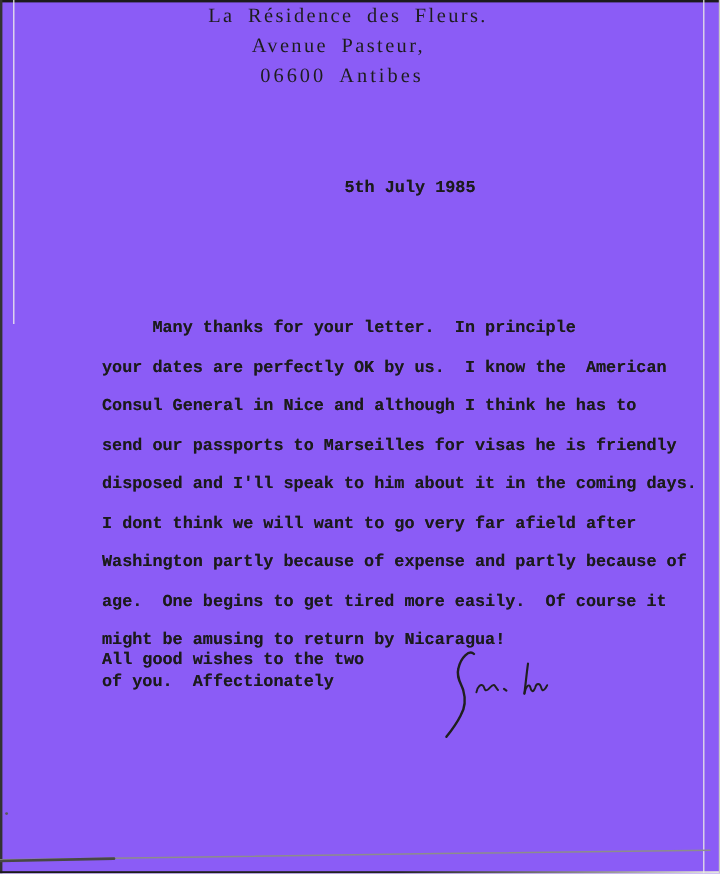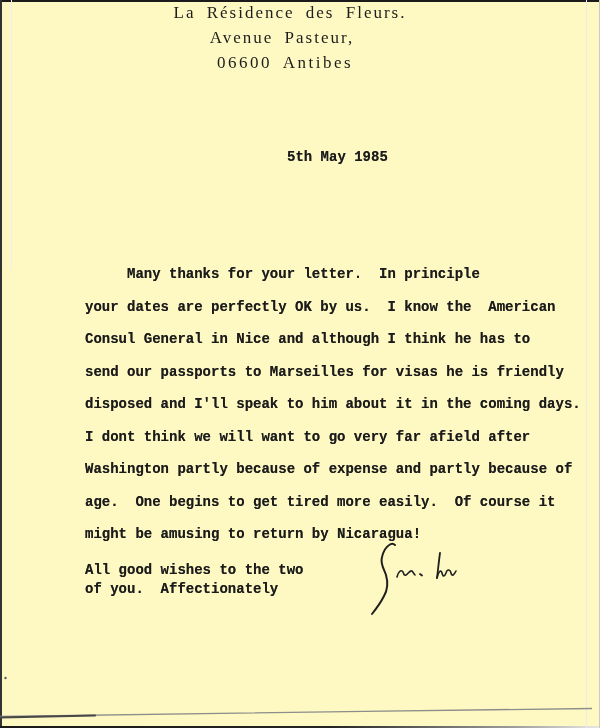--- a/index.html
+++ b/index.html
@@ -1,21 +1,21 @@
 <!DOCTYPE html>
 <html><head>
 <meta charset="utf-8">
 <style>
   html, body { margin: 0; padding: 0; background: #ffffff; }
 
   .scan {
     position: relative;
     width: 600px;
     height: 728px;
-    background: #fef9c3;
+    background: #8b5cf6;
     overflow: hidden;
     font-family: "Liberation Mono", "DejaVu Sans Mono", monospace;
   }
 
   
   .frame-top    { position:absolute; top:0; left:0; width:600px; height:2px; background:#1b1b1b; }
   .frame-left   { position:absolute; top:0; left:0; width:2px; height:728px; background:#333331; }
   .frame-bottom { position:absolute; top:726px; left:0; width:600px; height:2px;
                   background:linear-gradient(to right,#1a1a1a 0%,#242424 55%,#9a9a98 85%,#e7e7e4 100%); }
   .edge-right   { position:absolute; top:0; left:599px; width:1px; height:728px; background:#c9c9c6; }
@@ -43,21 +43,21 @@
   .tw {
     font-size: 14px;
     font-weight: 700;
     color: #1b1b1b;
     white-space: pre;
     text-shadow: 0 0 0.5px rgba(25,25,25,0.65);
   }
   .date       { position:absolute; left:287px; top:149px; line-height:17px; }
   .salutation { position:absolute; left:85px;  top:227px; line-height:32.5px; }
   .paragraph  { position:absolute; left:85px;  top:258px; line-height:32.5px; }
-  .closing    { position:absolute; left:85px;  top:561px; line-height:19px; }
+  .closing    { position:absolute; left:85px;  top:541px; line-height:19px; }
 
   .artifact-layer { position:absolute; top:0; left:0; width:600px; height:728px; pointer-events:none; }
 </style>
 </head>
 <body>
 
 <div class="scan">
 
   <div class="frame-top"></div>
   <div class="frame-left"></div>
@@ -65,21 +65,21 @@
   <div class="edge-right"></div>
   <div class="seam-right"></div>
   <div class="fold-left"></div>
 
   <div class="letterhead">
     <div class="lh-line l1">La Résidence des Fleurs.</div>
     <div class="lh-line l2">Avenue Pasteur,</div>
     <div class="lh-line l3">06600 Antibes</div>
   </div>
 
-  <div class="tw date">5th May 1985</div>
+  <div class="tw date">5th July 1985</div>
   <div class="tw paragraph">     Many thanks for your letter.  In principle
 your dates are perfectly OK by us.  I know the  American
 Consul General in Nice and although I think he has to
 send our passports to Marseilles for visas he is friendly
 disposed and I'll speak to him about it in the coming days.
 I dont think we will want to go very far afield after
 Washington partly because of expense and partly because of
 age.  One begins to get tired more easily.  Of course it
 might be amusing to return by Nicaragua!</div>
   <div class="tw closing">All good wishes to the two

